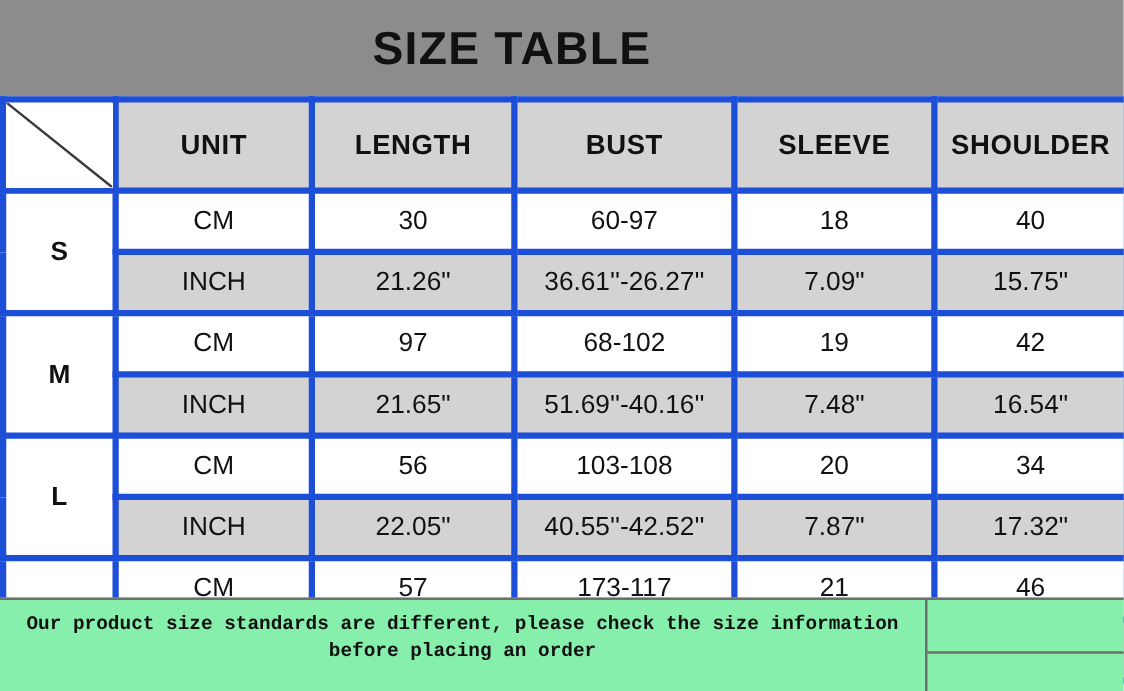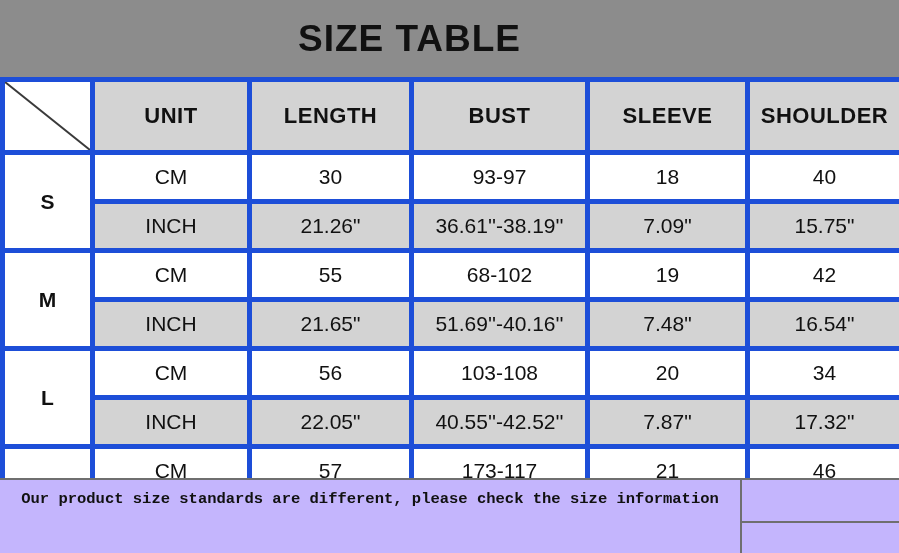--- a/index.html
+++ b/index.html
@@ -102,21 +102,21 @@
     font-weight: normal;
     margin-left: 46px;
   }
   
   .note-bar {
     position: absolute;
     left: 0;
     top: 478px;
     width: 899px;
     height: 75px;
-    background: #c4b5fd;
+    background: #86efac;
     border-top: 2px solid #6f6f6f;
     box-sizing: border-box;
   }
   .note-text {
     position: absolute;
     left: 0;
     top: 8px;
     width: 740px;
     text-align: center;
     font-family: "Liberation Mono", monospace;
@@ -171,36 +171,36 @@
         <td>LENGTH</td>
         <td>BUST</td>
         <td>SLEEVE</td>
         <td>SHOULDER</td>
       </tr>
 
       <tr class="row-cm">
         <td class="size-cell" rowspan="2">S</td>
         <td class="unit-cell">CM</td>
         <td>30</td>
-        <td>93-97</td>
+        <td>60-97</td>
         <td>18</td>
         <td>40</td>
       </tr>
       <tr class="row-inch">
         <td class="unit-cell">INCH</td>
         <td>21.26"</td>
-        <td>36.61''-38.19''</td>
+        <td>36.61''-26.27''</td>
         <td>7.09"</td>
         <td>15.75"</td>
       </tr>
 
       <tr class="row-cm">
         <td class="size-cell" rowspan="2">M</td>
         <td class="unit-cell">CM</td>
-        <td>55</td>
+        <td>97</td>
         <td>68-102</td>
         <td>19</td>
         <td>42</td>
       </tr>
       <tr class="row-inch">
         <td class="unit-cell">INCH</td>
         <td>21.65"</td>
         <td>51.69''-40.16''</td>
         <td>7.48"</td>
         <td>16.54"</td>
@@ -236,18 +236,19 @@
         <td>43.7''-46.06''</td>
         <td>8.27"</td>
         <td>18.11"</td>
       </tr>
     </tbody>
   </table>
 
   <div class="note-bar">
     <div class="note-text">
       <span>Our product size standards are different, please check the size information</span><br>
+      <span>before placing an order</span>
     </div>
     <div class="note-divider-v"></div>
     <div class="note-divider-h"></div>
   </div>
 
 </div>
 
 </body></html>

